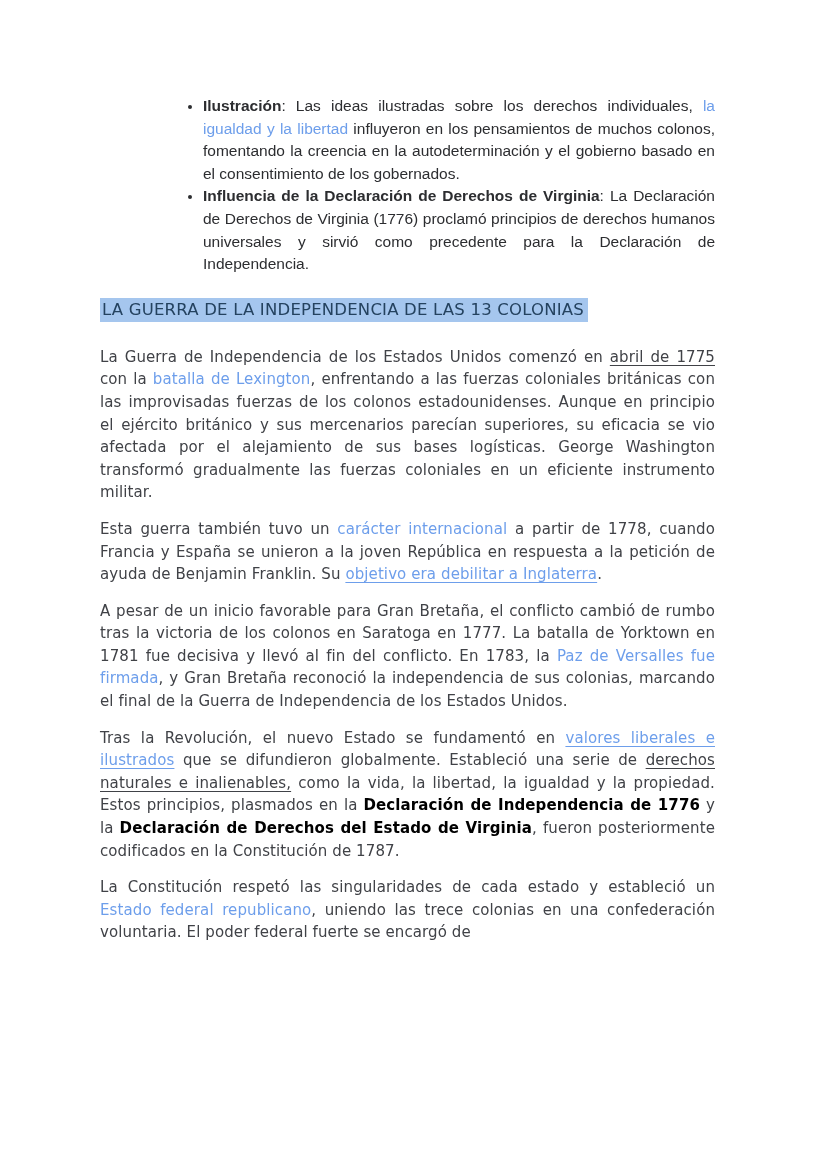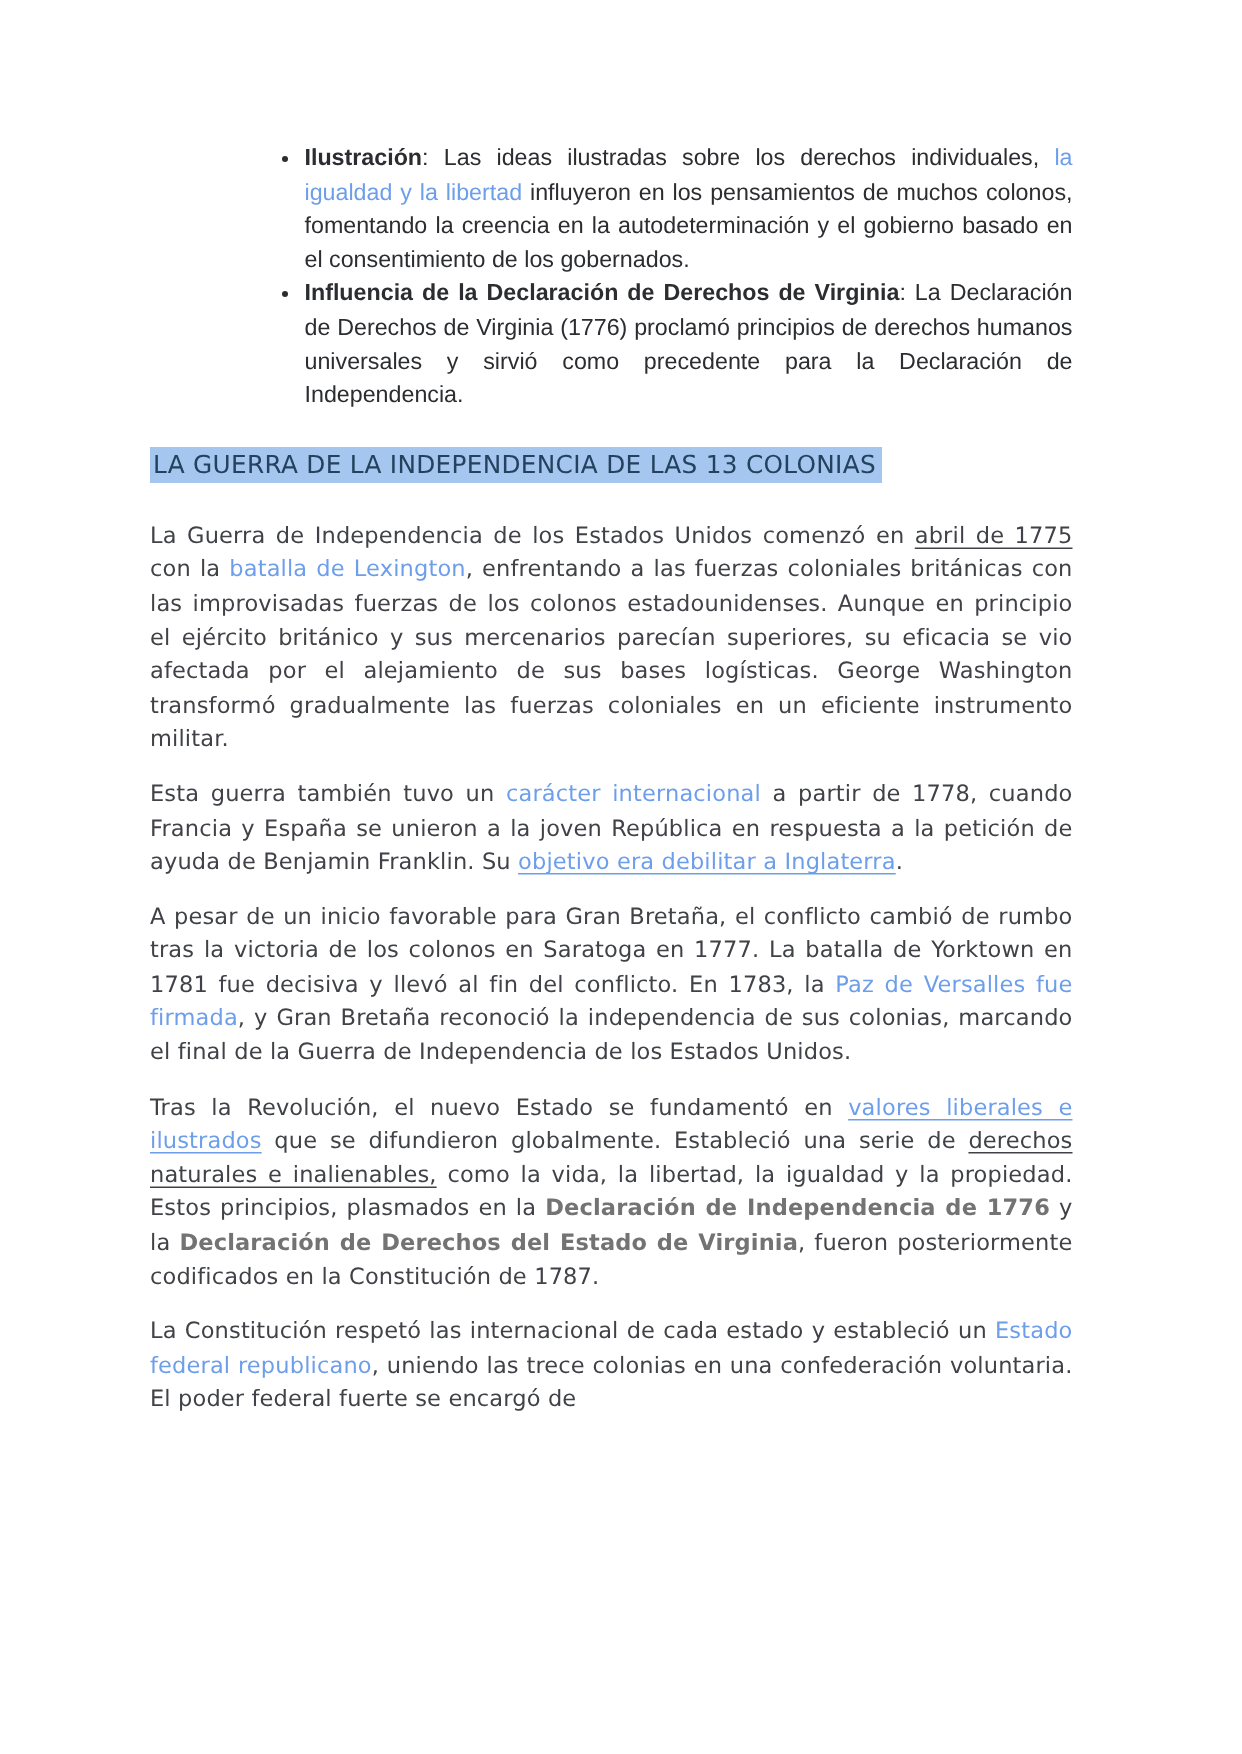--- a/index.html
+++ b/index.html
@@ -52,21 +52,21 @@
     margin: 0 0 14px 0;
     font-family: "DejaVu Sans", sans-serif;
     font-size: 15px;
     line-height: 22.6px;
     letter-spacing: 0.1px;
     color: var(--body-text, #404247);
     text-align: justify;
   }
   .seg-normal { }
   .seg-bold { font-weight: bold; }
-  .seg-bold-dark { font-weight: bold; color: #737373; }
+  .seg-bold-dark { font-weight: bold; color: #000000; }
   .seg-blue { color: var(--link-blue, #6d9eeb); }
   .seg-blue-underline {
     color: var(--link-blue, #6d9eeb);
     text-decoration: underline;
     text-underline-offset: 3px;
     cursor: pointer;
   }
   .seg-underline {
     text-decoration: underline;
     text-underline-offset: 3px;
@@ -88,15 +88,15 @@
 
   <p class="para"><span class="seg-normal">La Guerra de Independencia de los Estados Unidos comenzó en </span><span class="seg-underline">abril de 1775</span><span class="seg-normal"> con la </span><span class="seg-blue">batalla de Lexington</span><span class="seg-normal">, enfrentando a las fuerzas coloniales británicas con las improvisadas fuerzas de los colonos estadounidenses. Aunque en principio el ejército británico y sus mercenarios parecían superiores, su eficacia se vio afectada por el alejamiento de sus bases logísticas. George Washington transformó gradualmente las fuerzas coloniales en un eficiente instrumento militar.</span></p>
 
   <p class="para"><span class="seg-normal">Esta guerra también tuvo un </span><span class="seg-blue">carácter internacional</span><span class="seg-normal"> a partir de 1778, cuando Francia y España se unieron a la joven República en respuesta a la petición de ayuda de Benjamin Franklin. Su </span><span class="seg-blue-underline">objetivo era debilitar a Inglaterra</span><span class="seg-normal">.</span></p>
 
   <p class="para"><span class="seg-normal">A pesar de un inicio favorable para Gran Bretaña, el conflicto cambió de rumbo tras la victoria de los colonos en Saratoga en 1777. La batalla de Yorktown en 1781 fue decisiva y llevó al fin del conflicto. En 1783, la </span><span class="seg-blue">Paz de Versalles fue firmada</span><span class="seg-normal">, y Gran Bretaña reconoció la independencia de sus colonias, marcando el final de la Guerra de Independencia de los Estados Unidos.</span></p>
 
 
   <p class="para"><span class="seg-normal">Tras la Revolución, el nuevo Estado se fundamentó en </span><span class="seg-blue-underline">valores liberales e ilustrados</span><span class="seg-normal"> que se difundieron globalmente. Estableció una serie de </span><span class="seg-underline">derechos naturales e inalienables,</span><span class="seg-normal"> como la vida, la libertad, la igualdad y la propiedad. Estos principios, plasmados en la </span><span class="seg-bold-dark">Declaración de Independencia de 1776</span><span class="seg-normal"> y la </span><span class="seg-bold-dark">Declaración de Derechos del Estado de Virginia</span><span class="seg-normal">, fueron posteriormente codificados en la Constitución de 1787.</span></p>
 
-  <p class="para"><span class="seg-normal">La Constitución respetó las internacional de cada estado y estableció un </span><span class="seg-blue">Estado federal republicano</span><span class="seg-normal">, uniendo las trece colonias en una confederación voluntaria. El poder federal fuerte se encargó de</span></p>
+  <p class="para"><span class="seg-normal">La Constitución respetó las singularidades de cada estado y estableció un </span><span class="seg-blue">Estado federal republicano</span><span class="seg-normal">, uniendo las trece colonias en una confederación voluntaria. El poder federal fuerte se encargó de</span></p>
 
 </div>
 
 </body></html>

